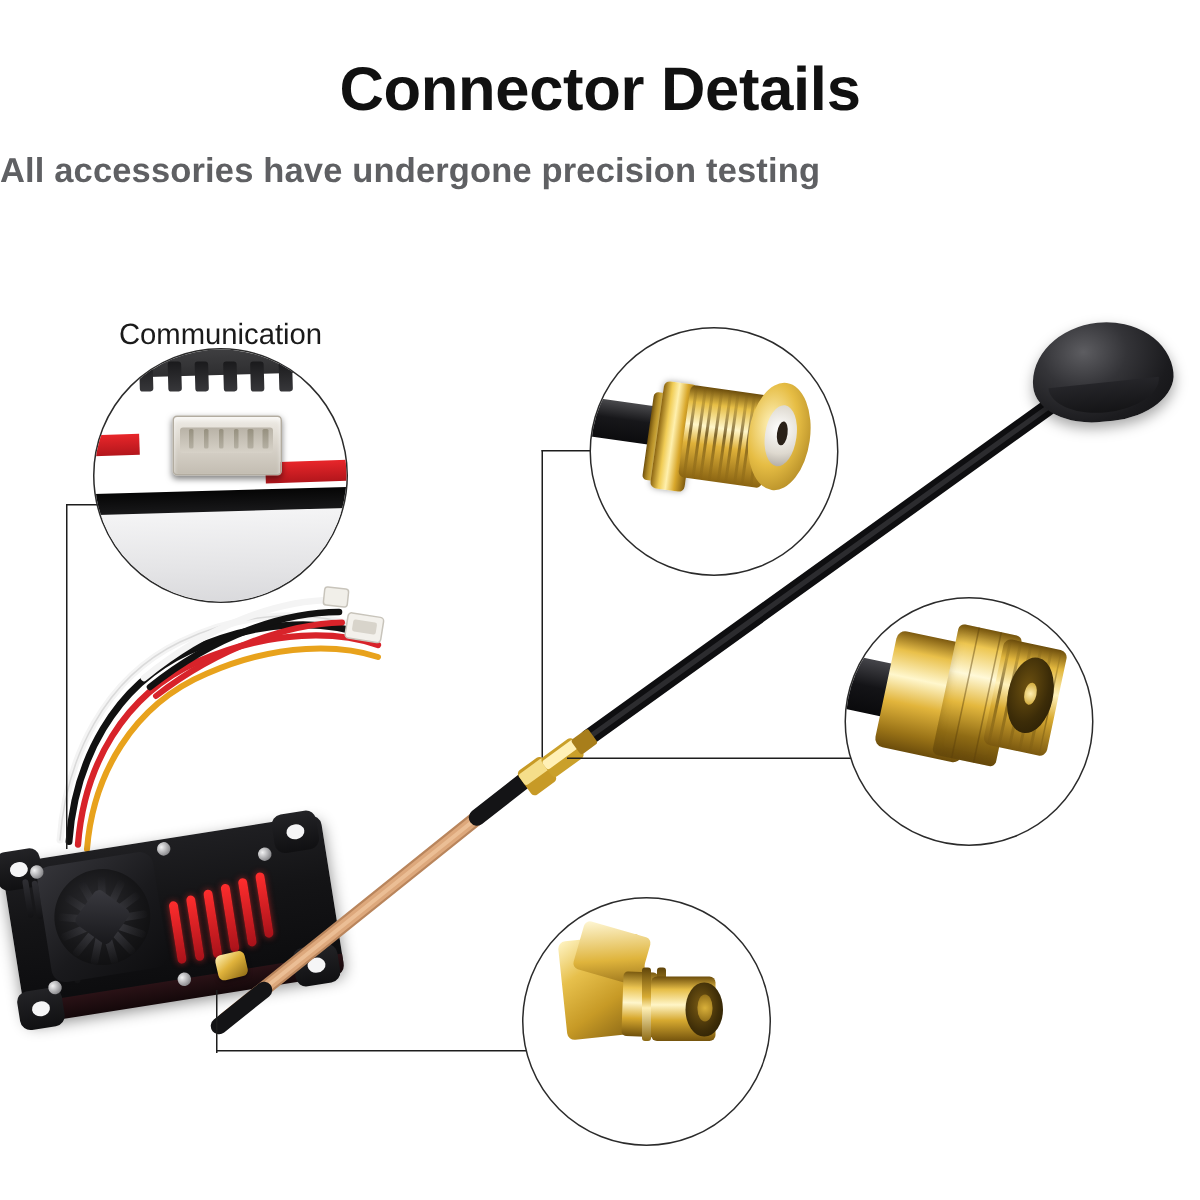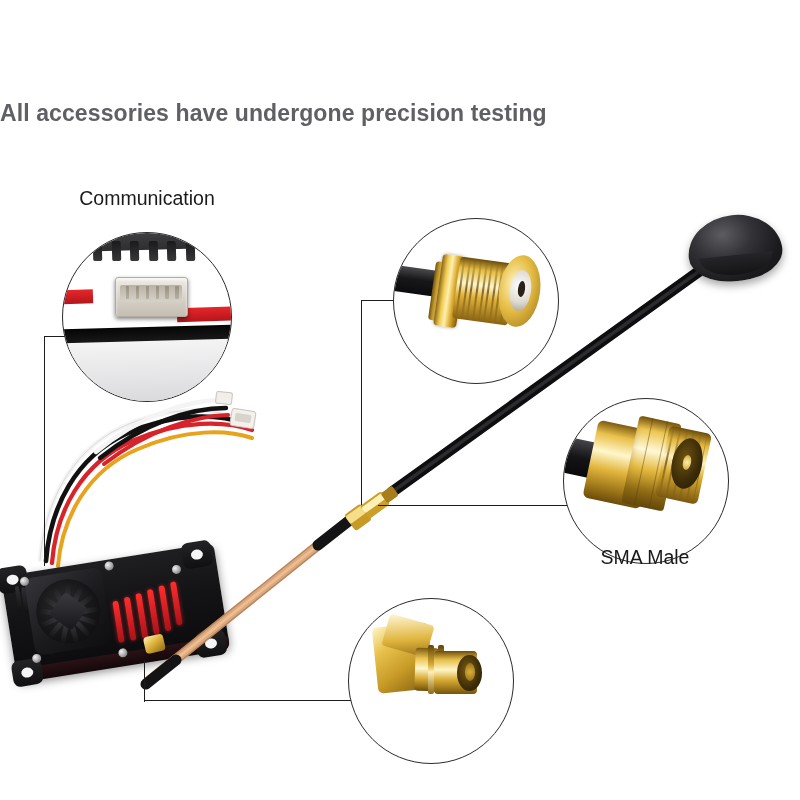--- a/index.html
+++ b/index.html
@@ -281,20 +281,21 @@
     content:"";position:absolute;left:10px;top:40px;width:74px;height:20px;
     background:linear-gradient(180deg,#252529,#141416);
     border-radius:0 0 50% 50%/0 0 100% 100%;
   }
 </style>
 </head>
 <body>
 
 <div id="stage">
 
+  <div class="title">Connector Details</div>
   <div class="subtitle">All accessories have undergone precision testing</div>
 
   <svg id="wires" viewBox="0 0 800 800">
     <g fill="none" stroke-linecap="round">
       <path d="M40,560 C44,505 70,452 120,428 C168,405 212,408 238,418" stroke="#f4f4f4" stroke-width="4.6"></path>
       <path d="M40,560 C44,505 70,452 120,428 C168,405 212,408 238,418" stroke="#cfcfcf" stroke-width="1" opacity=".7"></path>
       <path d="M46,561 C50,507 76,457 126,434 C176,411 220,414 246,424" stroke="#111111" stroke-width="4.6"></path>
       <path d="M52,563 C56,511 82,463 132,441 C182,419 226,421 252,430" stroke="#d8232a" stroke-width="4.2"></path>
       <path d="M58,566 C62,517 88,470 138,449 C186,428 228,430 252,438" stroke="#e8a21c" stroke-width="4"></path>
 
@@ -391,21 +392,21 @@
   <div class="lead h" style="left:44px;top:336px;width:34px;"></div>
 
   <div class="lead v" style="left:361px;top:300px;height:205px;"></div>
   <div class="lead h" style="left:361px;top:300px;width:36px;"></div>
 
   <div class="lead h" style="left:378px;top:505px;width:204px;"></div>
 
   <div class="lead v" style="left:144px;top:660px;height:42px;"></div>
   <div class="lead h" style="left:144px;top:700px;width:218px;"></div>
 
-  <div class="callout-label" style="left:62px;top:187px;width:170px;">Communication</div>
+  <div class="callout-label" style="left:62px;top:212px;width:170px;">Communication</div>
   <div class="circle c1" style="left:62px;top:232px;width:168px;height:168px;">
     <div class="circle-inner">
       <div class="body"></div>
       <div class="topedge"></div>
       <div class="fin" style="left:18%;"></div>
       <div class="fin" style="left:29%;"></div>
       <div class="fin" style="left:40%;"></div>
       <div class="fin" style="left:51%;"></div>
       <div class="fin" style="left:62%;"></div>
       <div class="fin" style="left:73%;"></div>
@@ -460,21 +461,20 @@
         <div class="cthread" style="left:24%;"></div>
         <div class="cthread" style="left:40%;"></div>
         <div class="cthread" style="left:56%;"></div>
         <div class="cthread" style="left:72%;"></div>
         <div class="cthread" style="left:88%;"></div>
       </div>
       <div class="bore"></div>
       <div class="pin"></div>
     </div>
   </div>
-  <div class="callout-label" style="left:563px;top:546px;width:164px;">SMA Male</div>
 
   <div class="circle c4" style="left:348px;top:598px;width:164px;height:164px;">
     <div class="circle-inner">
       <div class="cable"></div>
       <div class="elbow"></div>
       <div class="elbowtop"></div>
       <div class="neck"></div>
       <div class="ring" style="left:48%;"></div>
       <div class="ring" style="left:54%;"></div>
       <div class="barrel"></div>

